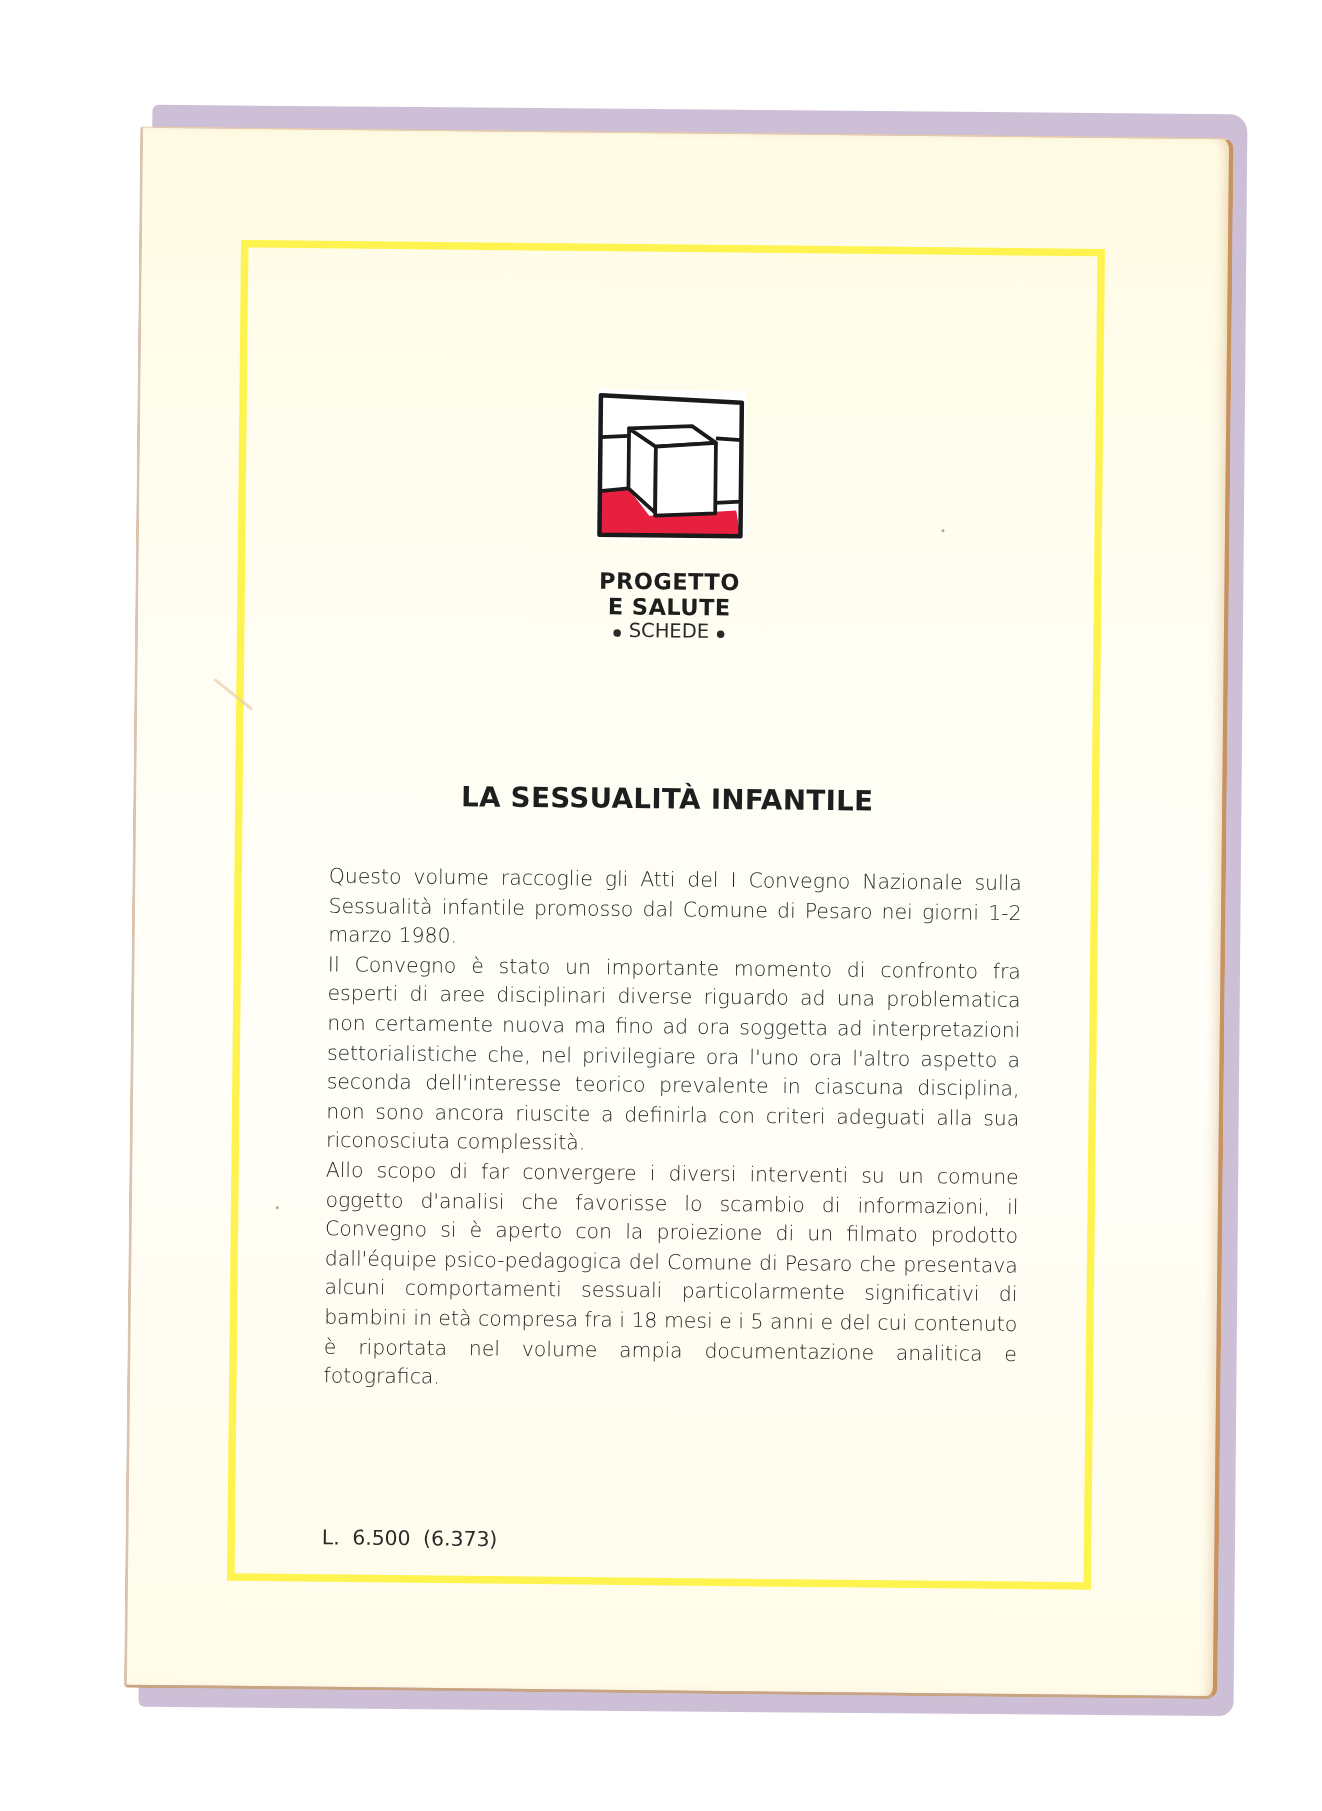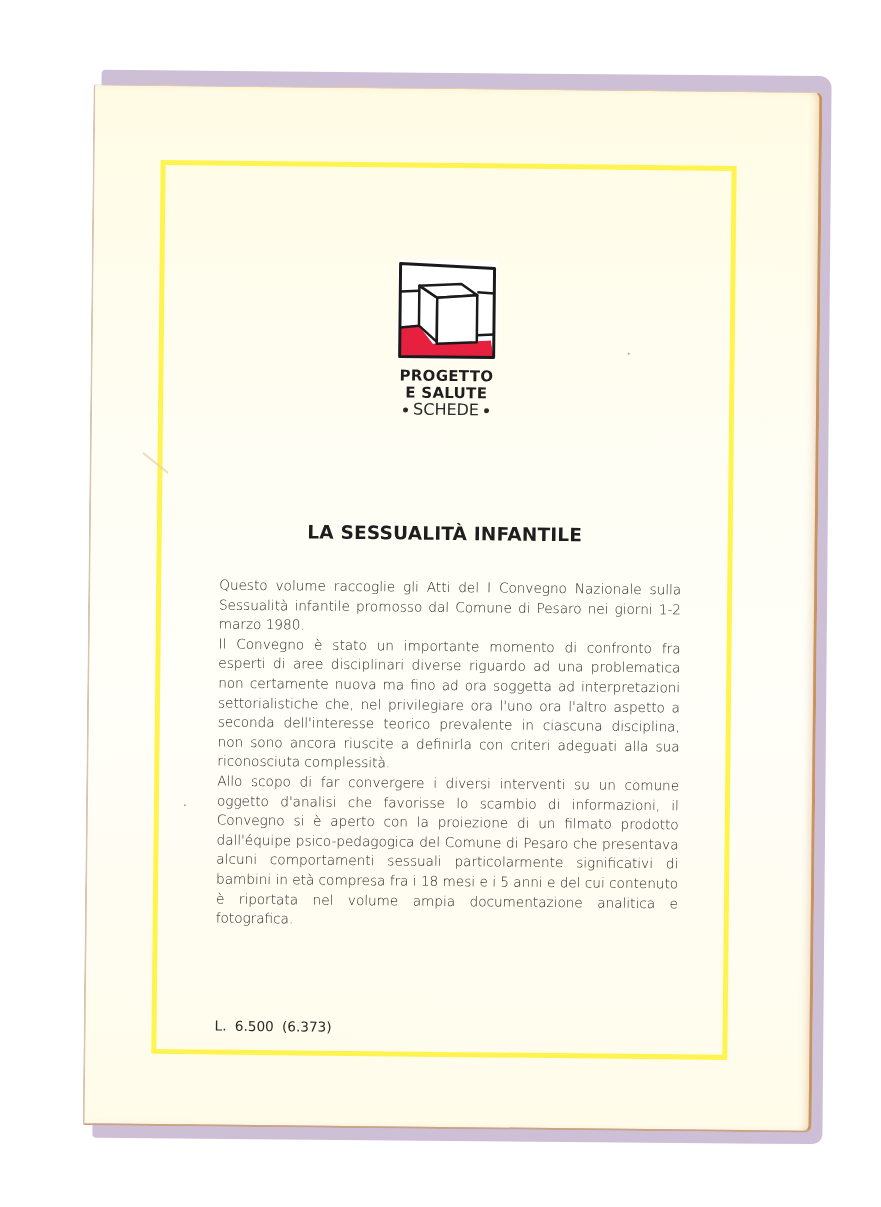--- a/index.html
+++ b/index.html
@@ -68,24 +68,24 @@
       height: 100px;
     }
     .logo-line1, .logo-line2 {
       font-family: "DejaVu Sans", sans-serif;
       font-weight: bold;
       font-size: 15px;
       line-height: 17px;
       color: #1e1e1e;
       letter-spacing: 0.3px;
     }
-    .logo-line1 { margin-top: 8px; }
+    .logo-line1 { margin-top: 20px; }
     .logo-line3 {
       font-family: "DejaVu Sans", sans-serif;
-      font-size: 16px;
+      font-size: 13px;
       line-height: 16px;
       color: #2a2a2a;
       display: flex;
       align-items: center;
       gap: 5px;
     }
     .bullet {
       display: inline-block;
       width: 5px; height: 5px;
       background: #2a2a2a;

